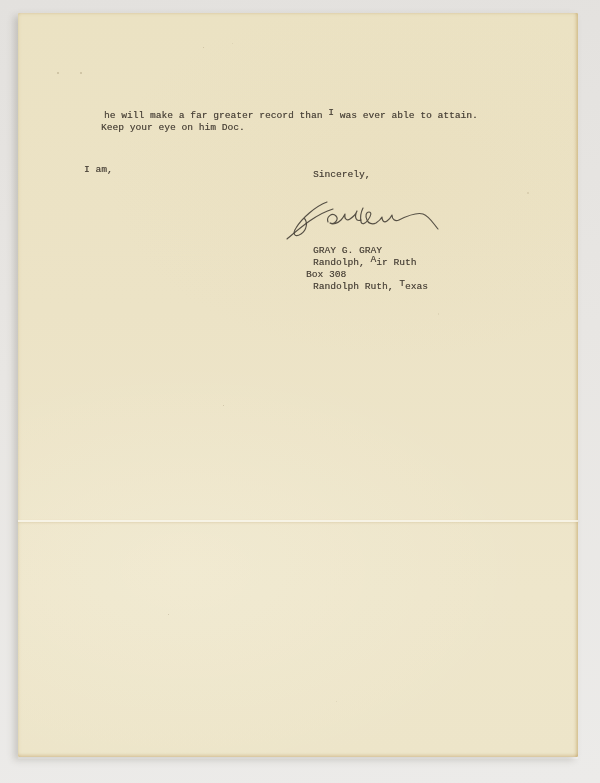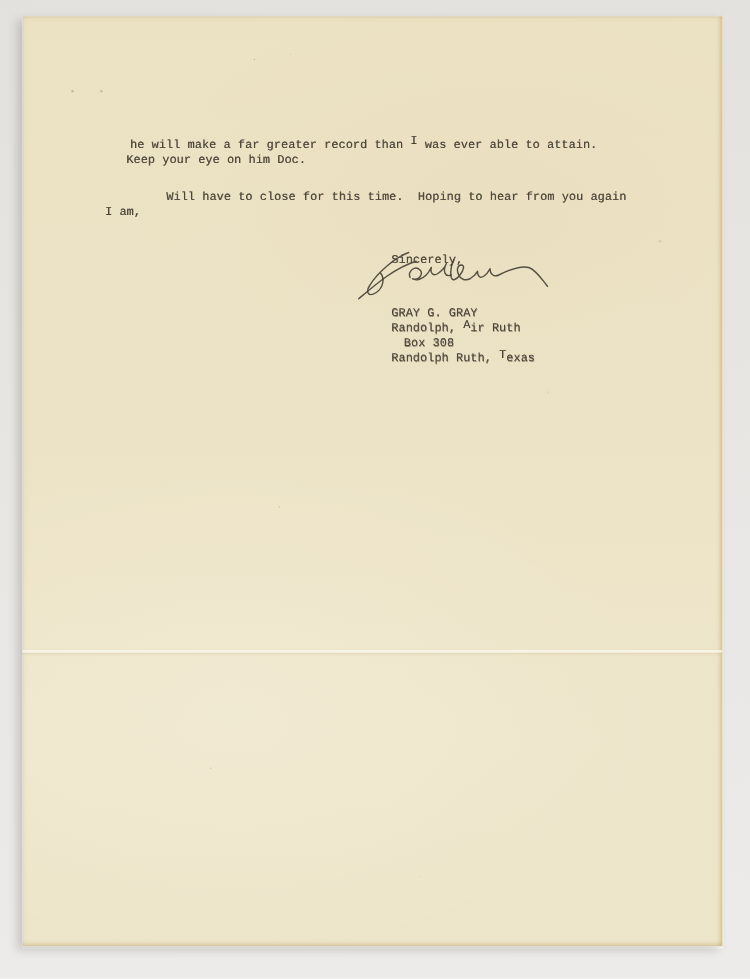--- a/index.html
+++ b/index.html
@@ -44,38 +44,37 @@
 </head>
 <body>
 
 <div class="scene">
   <div class="paper">
 
     <div class="t" style="left:86px;top:97px"><span>he will make a far greater record than </span><span class="raised">I</span><span> was ever able to attain.</span></div>
 
     <div class="t" style="left:83px;top:109px">Keep your eye on him Doc.</div>
 
-    <div class="t" style="left:115px;top:139px">Will have to close for this time.  Hoping to hear from you again</div>
 
     <div class="t" style="left:66px;top:151px">I am,</div>
 
-    <div class="t" style="left:295px;top:189px">Sincerely,</div>
+    <div class="t" style="left:295px;top:156px">Sincerely,</div>
 
     <svg class="sig" viewBox="0 0 180 50" aria-label="Gordon">
       <path d="M 44,5 C 33,9 19,21 13,31 C 9,37 12,41 18,37 C 24,33 25,25 21,21"></path>
       <path d="M 4,42 C 17,31 33,17 50,12"></path>
       <path d="M 45,25 c -2,-5 4,-10 8,-6 c 3,3 -1,9 -6,7 c 3,2 8,0 11,-3 c 2,-2 3,-4 4,-6 c -1,5 2,7 5,5 c 3,-2 6,-5 7,-8 c -3,6 -1,11 4,9"></path>
       <path d="M 80,11 c -2,4 -3,9 -2,14 c 1,3 4,2 7,-2 c 3,-4 4,-8 1,-8 c -3,0 -4,4 -2,8 c 1,3 5,5 9,3 c 3,-2 5,-4 6,-6 c 0,4 2,6 5,4 c 3,-2 4,-4 5,-6 c 0,4 3,7 7,5 c 8,-4 17,-8 24,-6 c 6,2 10,9 15,15"></path>
     </svg>
 
     <div class="t" style="left:295px;top:232px">GRAY G. GRAY</div>
 
     <div class="t" style="left:295px;top:244px"><span>Randolph, </span><span class="raised">A</span><span>ir Ruth</span></div>
 
-    <div class="t" style="left:305px;top:256px">Box 308</div>
+    <div class="t" style="left:288px;top:256px">Box 308</div>
 
     <div class="t" style="left:295px;top:268px"><span>Randolph Ruth, </span><span class="raised">T</span><span>exas</span></div>
 
 
     <div class="fold"></div>
 
     <div class="speck" style="left:39px;top:59px;width:2px;height:2px"></div>
     <div class="speck" style="left:62px;top:59px;width:2px;height:2px"></div>
     <div class="speck" style="left:185px;top:34px;width:1px;height:1px"></div>
     <div class="speck" style="left:509px;top:179px;width:2px;height:2px;opacity:0.6"></div>

